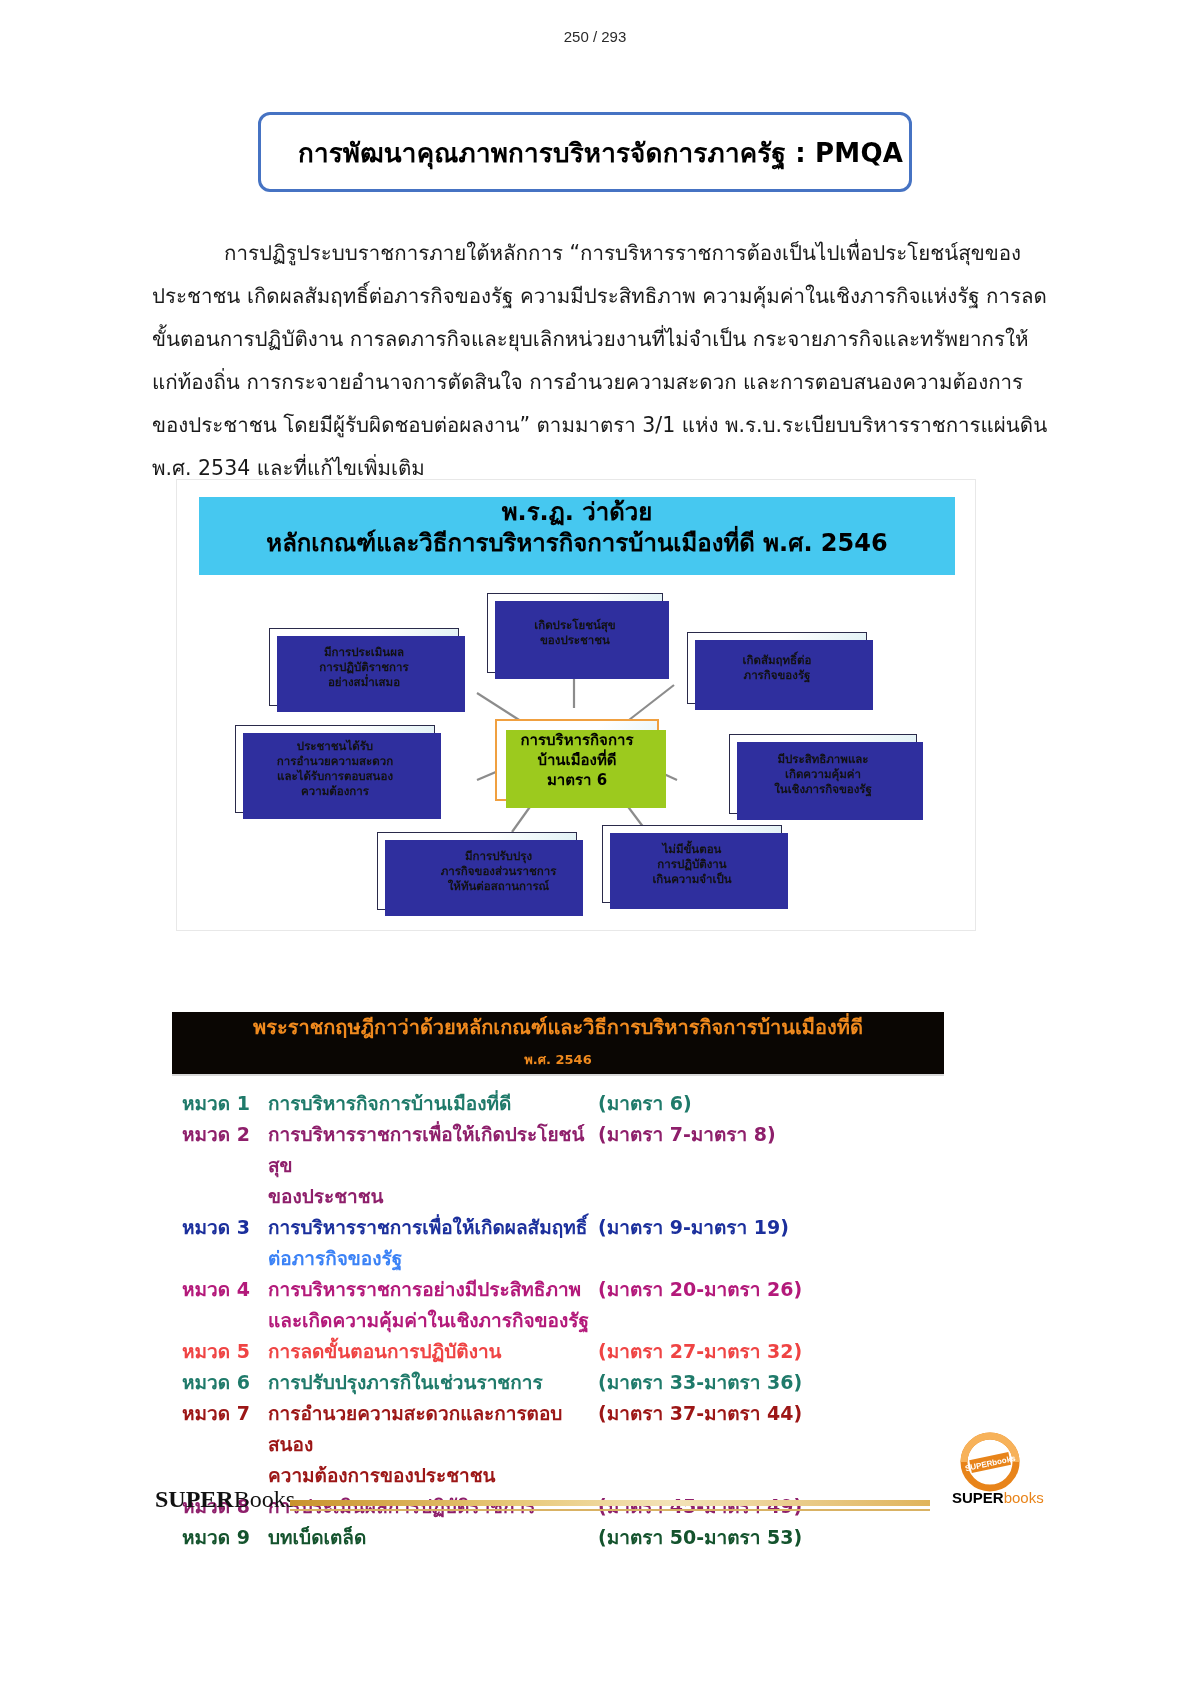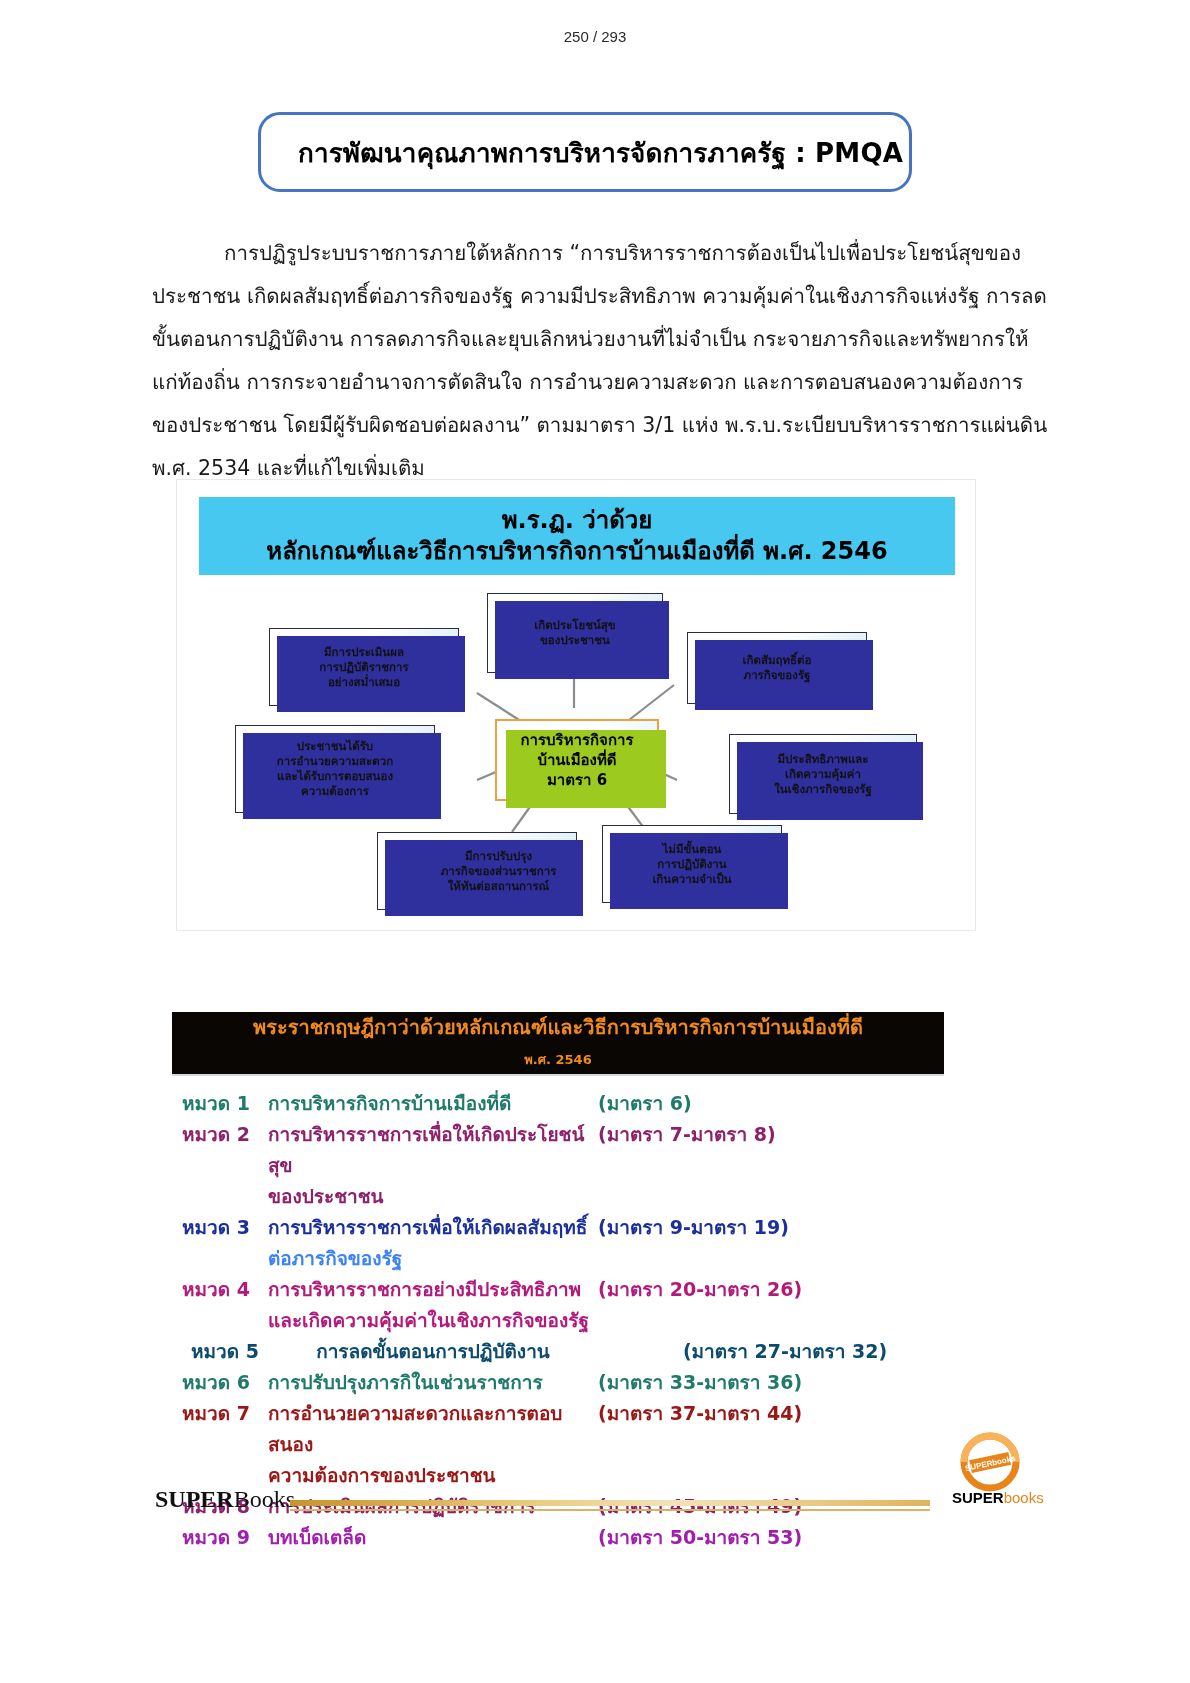--- a/index.html
+++ b/index.html
@@ -17,21 +17,21 @@
     position:absolute; top:28px; left:0; width:1190px;
     text-align:center; font-size:15px; color:#2b2b2b;
     font-family:"Liberation Sans",sans-serif;
   }
 
   
   .title-box{
     position:absolute; left:258px; top:112px;
     width:654px; height:80px;
     border:3px solid #4673c3;
-    border-radius:22px;
+    border-radius:12px;
     display:flex; align-items:center; justify-content:center;
     background:#fff;
     padding-left:31px;
   }
   .title-box .t{
     font-size:26px; font-weight:bold; color:#000;
     letter-spacing:.2px;
   }
 
   
@@ -47,21 +47,21 @@
     position:absolute; left:176px; top:479px;
     width:800px; height:452px;
     background:#ffffff;
     border:1px solid #e8e8e8;
   }
   .diag-header{
     position:absolute; left:22px; top:17px;
     width:756px; height:78px;
     background:#46c8f0;
     display:flex; flex-direction:column;
-    align-items:center; justify-content:center;
+    align-items:center; 
     color:#000; font-weight:bold;
   }
   .diag-header .l1{ font-size:24px; line-height:30px; }
   .diag-header .l2{ font-size:24px; line-height:32px; }
 
   
   .conn{ position:absolute; left:0; top:0; width:800px; height:452px; }
 
   
   .node{
@@ -253,42 +253,42 @@
       <div class="ch-title">การบริหารราชการเพื่อให้เกิดผลสัมฤทธิ์</div>
       <div class="ch-art">(มาตรา 9-มาตรา 19)</div>
     </div>
     <div class="ch-cont" style="color: #3b82f6; font-family: Liberation Serif, serif;">ต่อภารกิจของรัฐ</div>
     <div class="ch-row" style="color: rgb(179, 25, 122);">
       <div class="ch-label">หมวด 4</div>
       <div class="ch-title">การบริหารราชการอย่างมีประสิทธิภาพ</div>
       <div class="ch-art">(มาตรา 20-มาตรา 26)</div>
     </div>
     <div class="ch-cont" style="color: rgb(179, 25, 122);">และเกิดความคุ้มค่าในเชิงภารกิจของรัฐ</div>
-    <div class="ch-row" style="color: #0c4a6e; text-align: center;">
+    <div class="ch-row" style="color: #ef4444;">
       <div class="ch-label">หมวด 5</div>
       <div class="ch-title">การลดขั้นตอนการปฏิบัติงาน</div>
       <div class="ch-art">(มาตรา 27-มาตรา 32)</div>
     </div>
     <div class="ch-row" style="color: rgb(31, 122, 106);">
       <div class="ch-label">หมวด 6</div>
       <div class="ch-title">การปรับปรุงภารกิในเช่วนราชการ</div>
       <div class="ch-art">(มาตรา 33-มาตรา 36)</div>
     </div>
     <div class="ch-row" style="color: rgb(156, 22, 22);">
       <div class="ch-label">หมวด 7</div>
       <div class="ch-title">การอำนวยความสะดวกและการตอบสนอง</div>
       <div class="ch-art">(มาตรา 37-มาตรา 44)</div>
     </div>
     <div class="ch-cont" style="color: rgb(156, 22, 22);">ความต้องการของประชาชน</div>
     <div class="ch-row" style="color: rgb(142, 31, 107);">
       <div class="ch-label">หมวด 8</div>
       <div class="ch-title">การประเมินผลการปฏิบัติราชการ</div>
       <div class="ch-art">(มาตรา 45-มาตรา 49)</div>
     </div>
-    <div class="ch-row" style="color: #a21caf;">
+    <div class="ch-row" style="color: #14532d;">
       <div class="ch-label">หมวด 9</div>
       <div class="ch-title">บทเบ็ดเตล็ด</div>
       <div class="ch-art">(มาตรา 50-มาตรา 53)</div>
     </div>
   </div>
 
 <div class="footer-brand"><b>SUPER</b><span>Books</span></div>
 <div class="footer-rule"></div>
 <div class="footer-rule2"></div>
 

